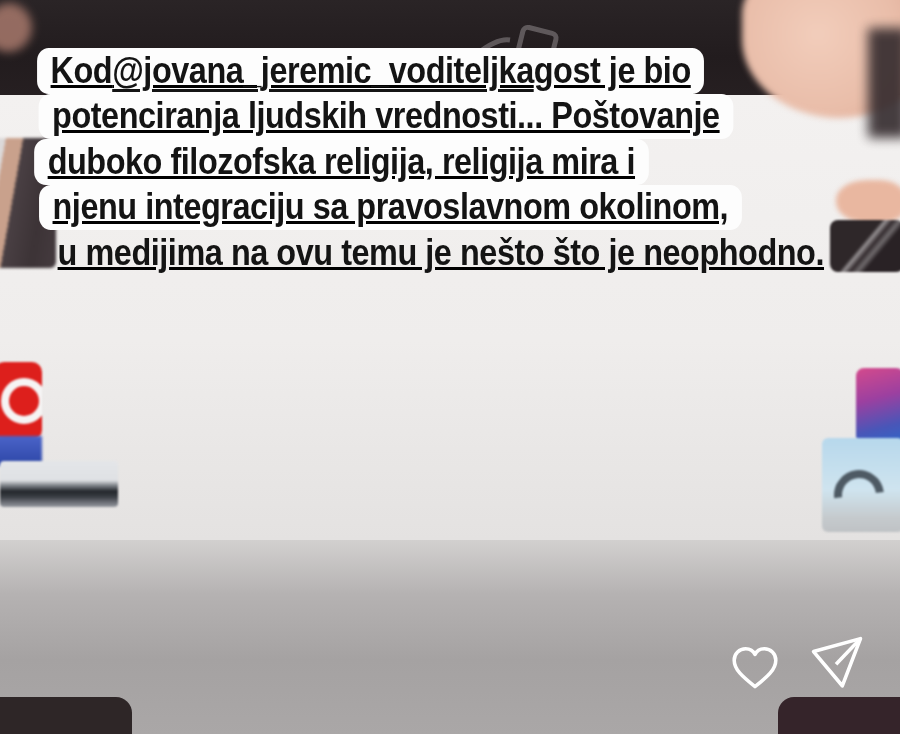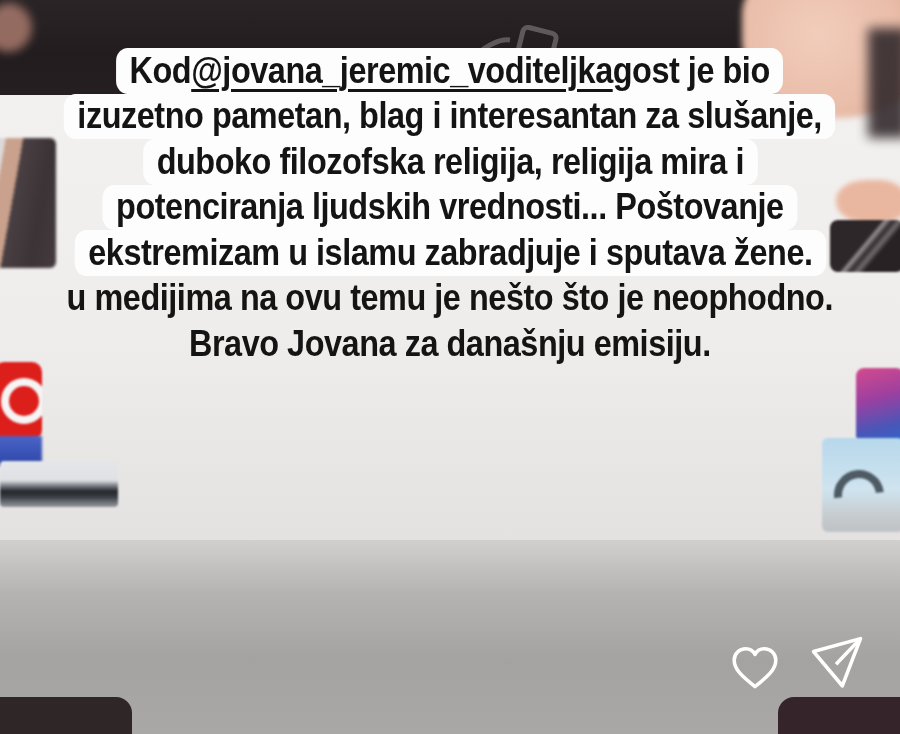--- a/index.html
+++ b/index.html
@@ -35,21 +35,21 @@
   #pink-right{left:856px;top:368px;width:48px;height:76px;border-radius:8px;filter:blur(1px);
     background:linear-gradient(165deg,#d44a8c 0%,#9c40a0 40%,#4956b8 75%,#2f66c8 100%);}
   #sky-right{left:822px;top:438px;width:82px;height:94px;filter:blur(1px);border-radius:6px;
     background:linear-gradient(180deg,#b7d8ec 0%,#cfe4ef 55%,#c5cacd 85%,#bfc2c5 100%);}
   #sky-right .arc{position:absolute;left:12px;top:32px;width:34px;height:34px;border:8px solid #4e5a64;
     border-radius:50%;border-right-color:transparent;border-bottom-color:transparent;transform:rotate(38deg);}
   #corner-left{left:0;top:697px;width:132px;height:37px;background:#2e2627;border-radius:0 16px 0 0;z-index:1;}
   #corner-right{left:778px;top:697px;width:122px;height:37px;background:#35242a;border-radius:16px 0 0 0;z-index:1;}
   
   #story-text{position:absolute;left:0;top:48px;width:100%;z-index:2;}
-  .line-row{height:45.5px;display:flex;justify-content:center;align-items:stretch;}
+  .line-row{height:45.5px;display:flex;align-items:stretch;text-decoration:underline;}
   .line-card,.line-plain{
     display:inline-flex;align-items:center;white-space:nowrap;
     transform:scaleX(0.9);transform-origin:center;
     font-weight:bold;font-size:36px;letter-spacing:-0.5px;color:var(--text-color,#141414);
     padding:0 15px;
   }
   .line-card{background:var(--card-bg,#fdfdfd);border-radius:13px;}
   .line-plain{background:transparent;}
   .mention{text-decoration:underline;text-decoration-thickness:3px;text-underline-offset:6px;cursor:pointer;}
   .heart{color:var(--heart-color,#e8372c);font-family:"DejaVu Sans",sans-serif;margin:0 3px;font-size:37px;}
@@ -92,46 +92,36 @@
   <div id="story-text">
       <div class="line-row">
         <span class="line-card">
           <span>Kod </span>
           <span class="mention">@jovana_jeremic_voditeljka</span>
           <span> gost je bio</span>
         </span>
       </div>
       <div class="line-row">
         <span class="line-card">
-          <span>izuzetno pametan, blag i interesantan za slušanje,</span>
+          <span>potenciranja ljudskih vrednosti... Poštovanje</span>
         </span>
       </div>
       <div class="line-row">
         <span class="line-card">
           <span>duboko filozofska religija, religija mira i</span>
         </span>
       </div>
       <div class="line-row">
         <span class="line-card">
-          <span>potenciranja ljudskih vrednosti... Poštovanje</span>
-        </span>
-      </div>
-      <div class="line-row">
-        <span class="line-card">
-          <span>ekstremizam u islamu zabradjuje i sputava žene.</span>
+          <span>njenu integraciju sa pravoslavnom okolinom,</span>
         </span>
       </div>
       <div class="line-row">
         <span class="line-plain">
           <span>u medijima na ovu temu je nešto što je neophodno.</span>
-        </span>
-      </div>
-      <div class="line-row">
-        <span class="line-plain">
-          <span>Bravo Jovana za današnju emisiju.</span>
         </span>
       </div>
     </div>
 
   <svg class="ui-icon" id="like-icon" width="52" height="52" viewBox="0 0 50 48">
     <path d="M25 42 C14 33 5 26 5 16.5 C5 10 10 5.5 16 5.5 C20 5.5 23.5 7.8 25 11 C26.5 7.8 30 5.5 34 5.5 C40 5.5 45 10 45 16.5 C45 26 36 33 25 42 Z" fill="none" stroke="currentColor" stroke-width="3.4" stroke-linejoin="round"></path>
   </svg>
   <svg class="ui-icon" id="share-icon" width="58" height="56" viewBox="0 0 58 56">
     <path d="M5 13 L53 5 L30 50 Z" fill="none" stroke="currentColor" stroke-width="3.6" stroke-linejoin="round"></path>
     <path d="M53 5 L26 28" fill="none" stroke="currentColor" stroke-width="3.6"></path>

